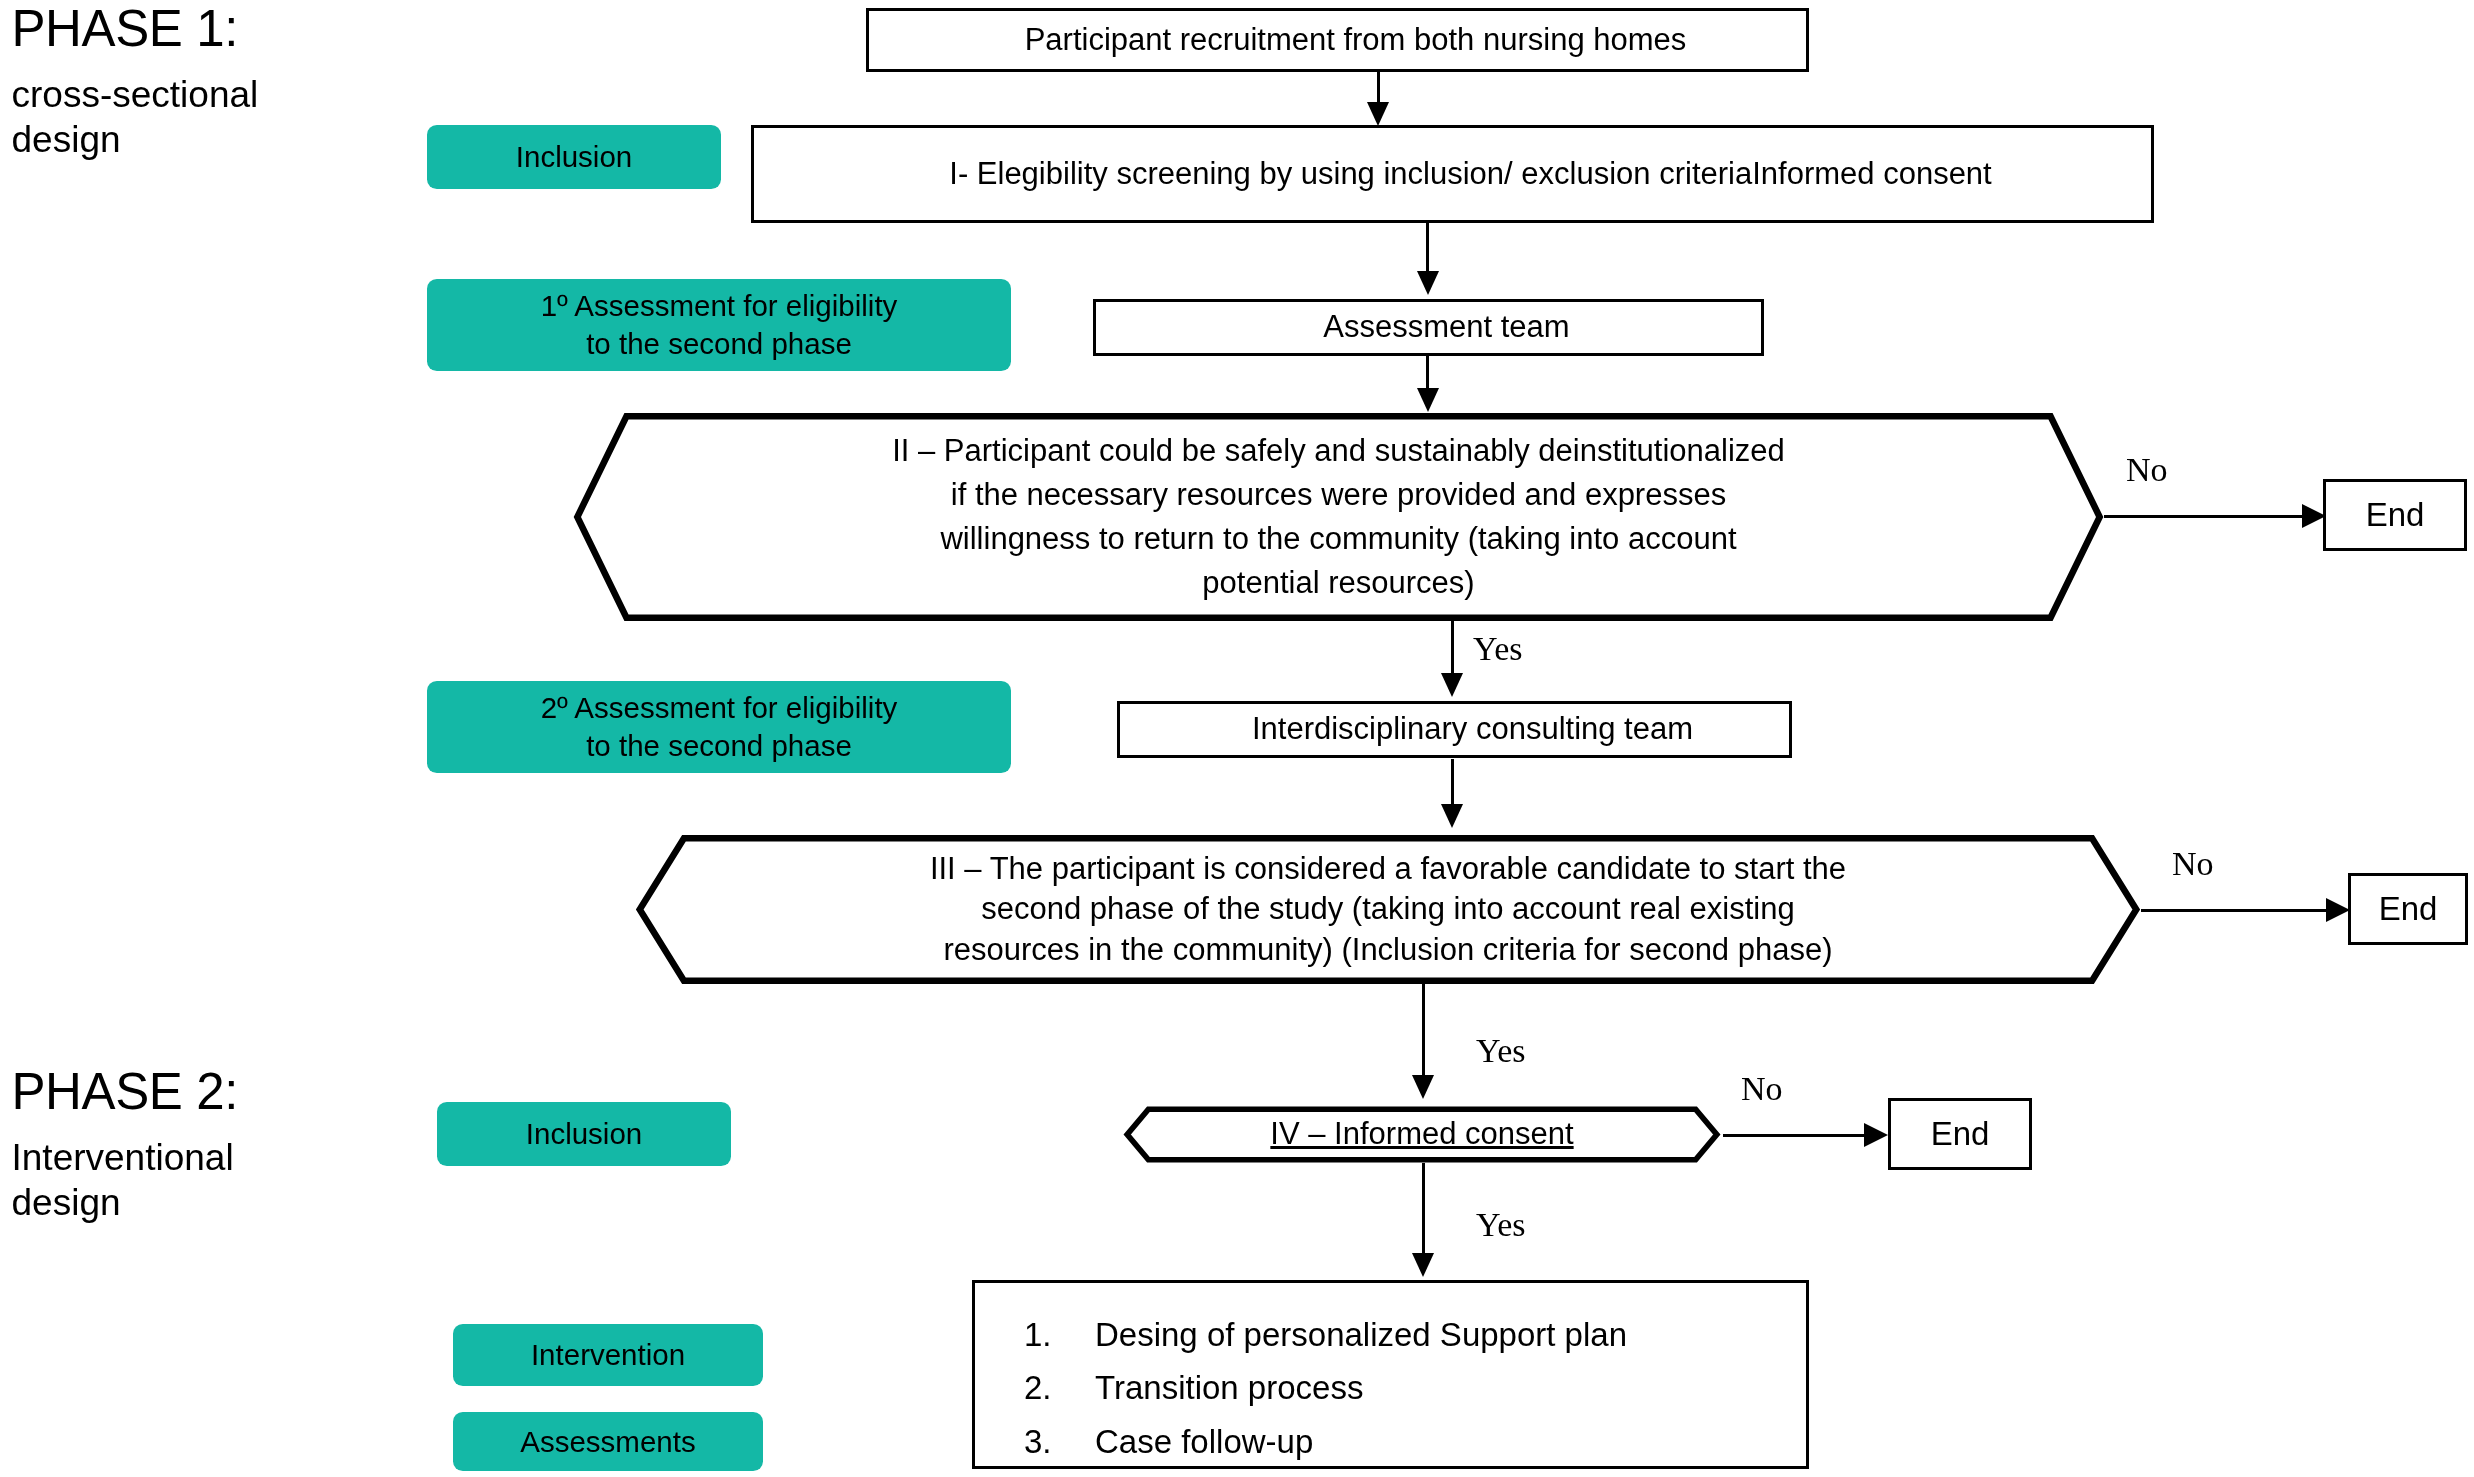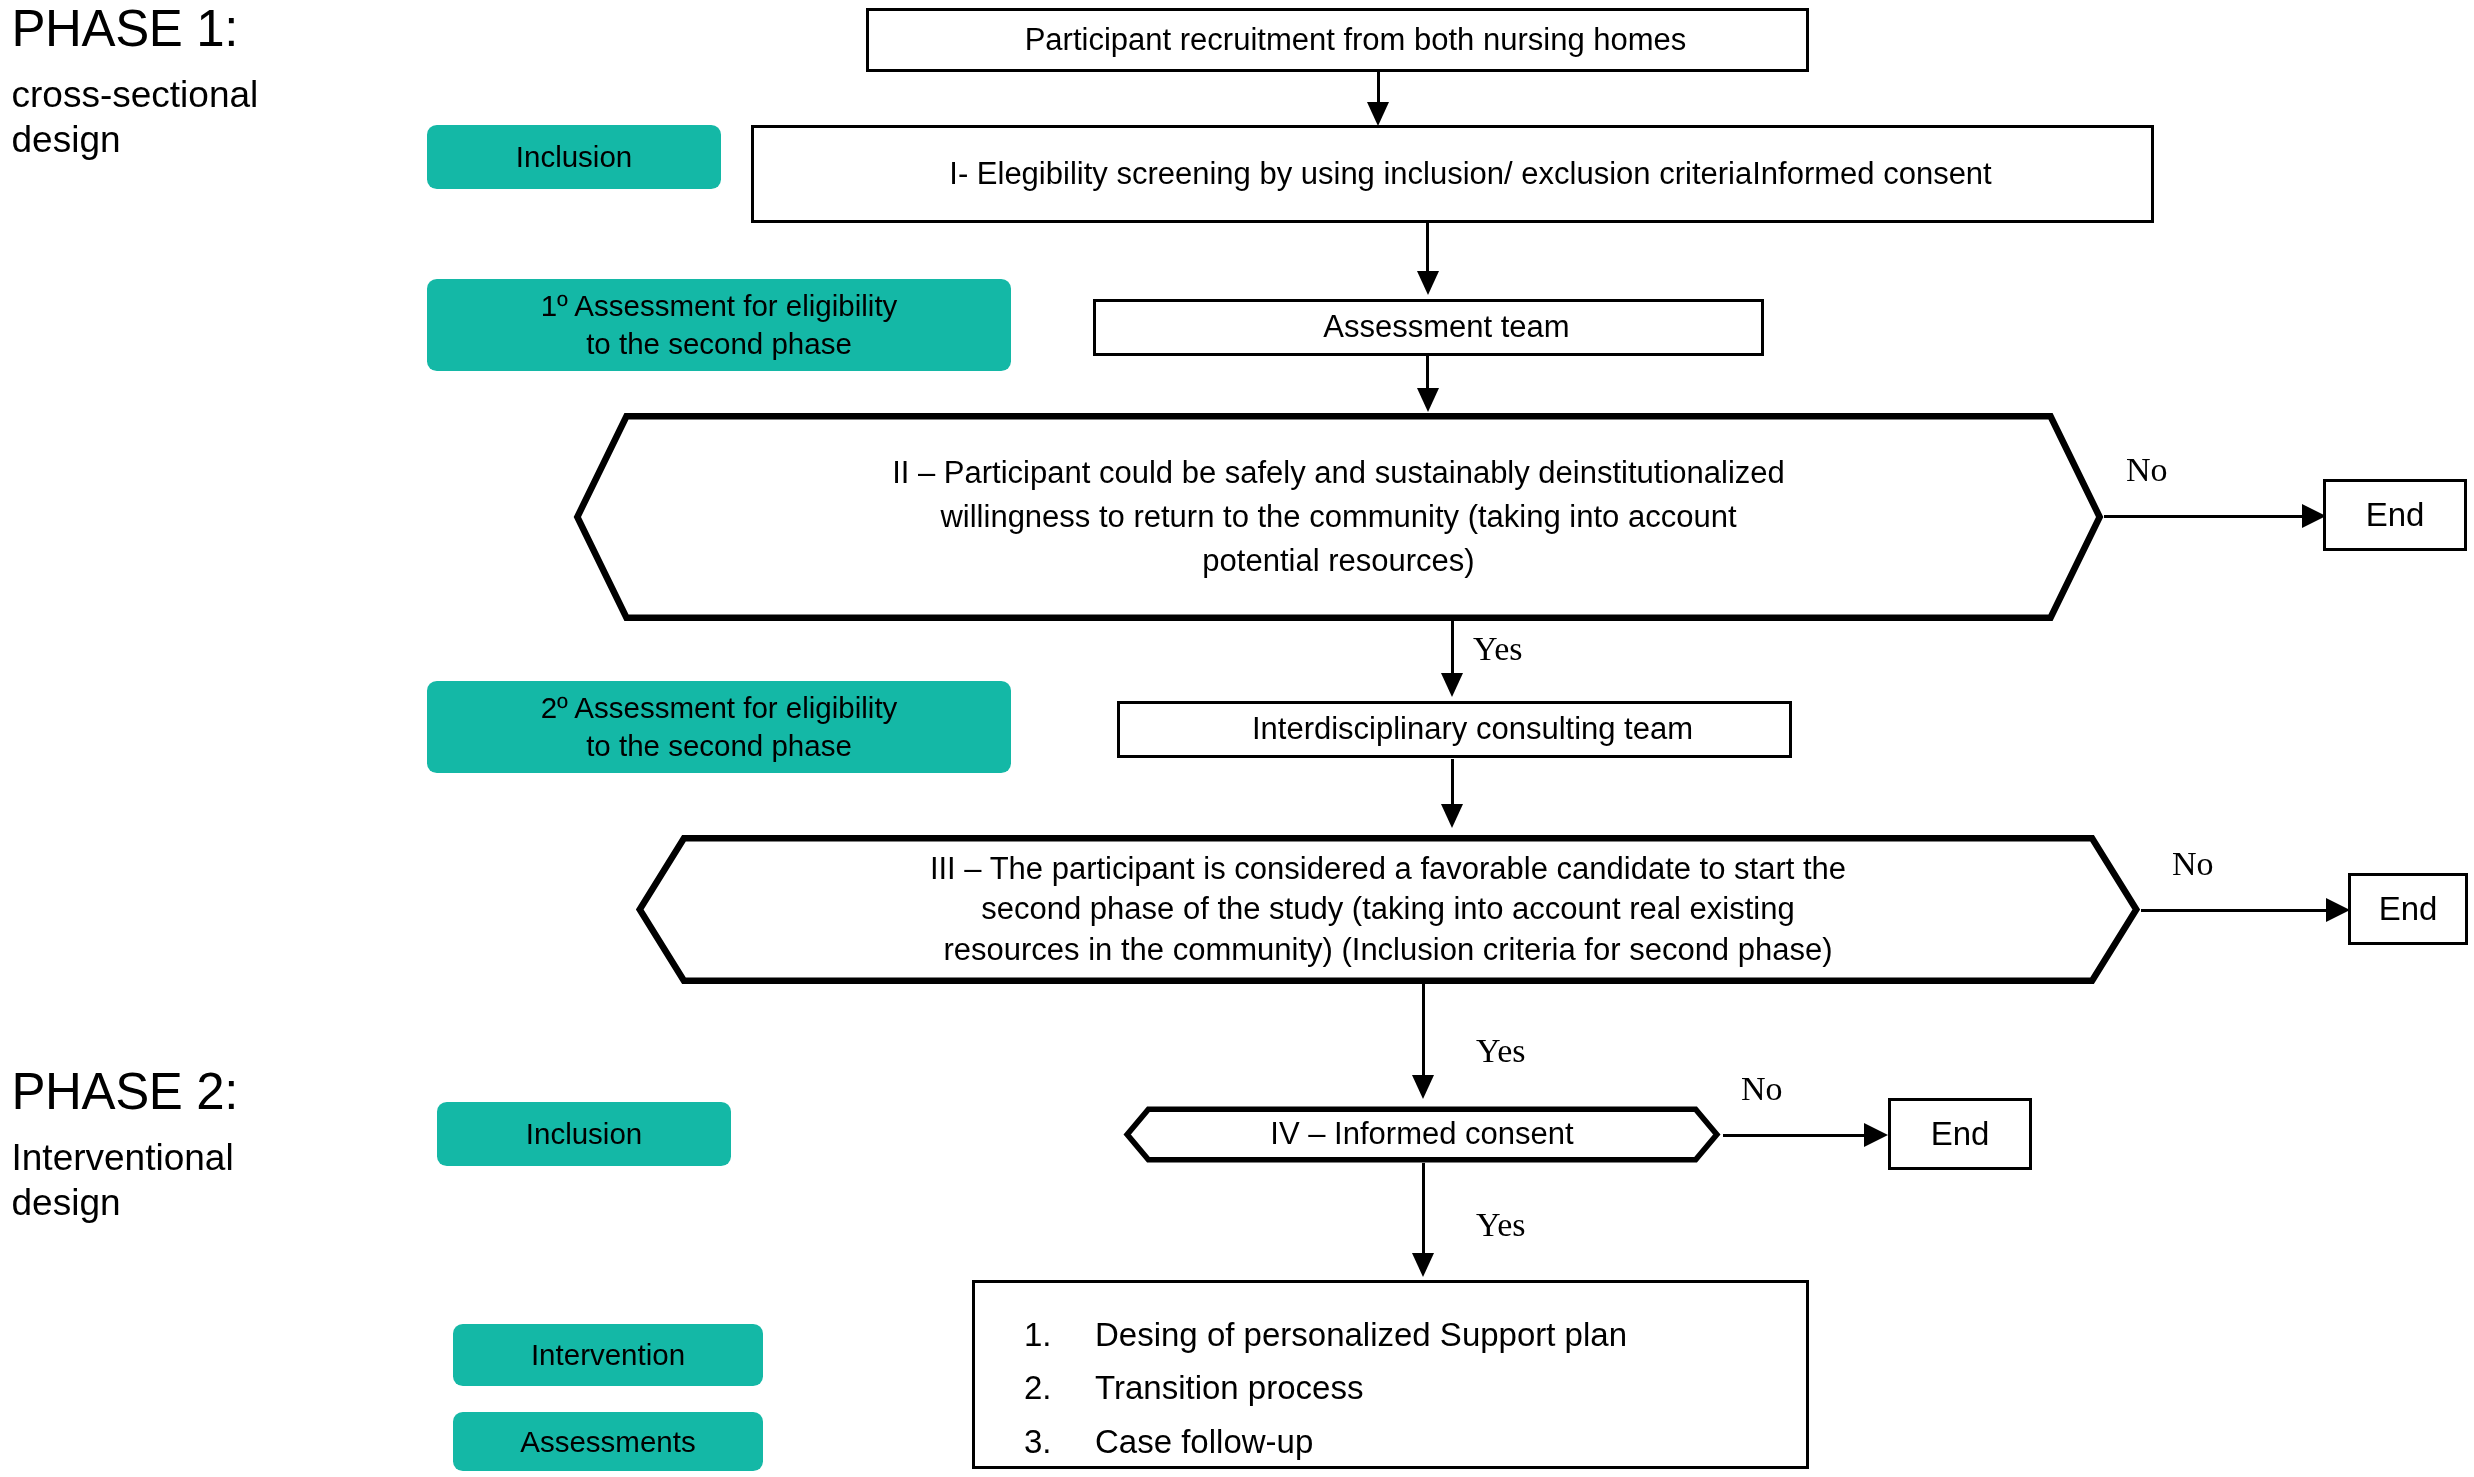--- a/index.html
+++ b/index.html
@@ -169,20 +169,21 @@
   <div class="vline" style="left:1426px;top:356px;height:34px;"></div>
   <div class="arrow-down" style="left:1417px;top:388px;"></div>
 
   <div class="hexwrap" style="left:573px;top:413px;width:1531px;height:208px;">
     <svg width="1531" height="208" viewBox="0 0 1867 254">
       <polygon points="64,4 1803,4 1863,127 1803,250 64,250 4,127" fill="#ffffff" stroke="#000000" stroke-width="8"></polygon>
     </svg>
     <div class="hextext">
       <div>
         <div>II – Participant could be safely and sustainably deinstitutionalized</div>
+        <div>if the necessary resources were provided and expresses</div>
         <div>willingness to return to the community (taking into account</div>
         <div>potential resources)</div>
       </div>
     </div>
   </div>
 
   <div class="hline" style="left:2104px;top:515px;width:203px;"></div>
   <div class="arrow-right" style="left:2302px;top:504px;"></div>
   <div class="edge-label" style="left:2126px;top:451px;">No</div>
   <div class="abs end-box" style="left:2323px;top:479px;width:144px;height:72px;">
@@ -221,21 +222,21 @@
   </div>
 
   <div class="vline" style="left:1422px;top:984px;height:92px;"></div>
   <div class="arrow-down" style="left:1412px;top:1075px;"></div>
   <div class="edge-label" style="left:1476px;top:1032px;">Yes</div>
 
   <div class="hexwrap" style="left:1122px;top:1106px;width:600px;height:57px;">
     <svg width="600" height="57" viewBox="0 0 732 70">
       <polygon points="30,4 702,4 728,35 702,66 30,66 4,35" fill="#ffffff" stroke="#000000" stroke-width="7"></polygon>
     </svg>
-    <div class="hextext small" style="padding:0 33px;">
+    <div class="hextext small" style="padding:0 33px;text-decoration:underline;">
       <span>IV – Informed consent</span>
     </div>
   </div>
 
   <div class="hline" style="left:1723px;top:1134px;width:148px;"></div>
   <div class="arrow-right" style="left:1864px;top:1123px;"></div>
   <div class="edge-label" style="left:1741px;top:1070px;">No</div>
   <div class="abs end-box" style="left:1888px;top:1098px;width:144px;height:72px;">
     <span>End</span>
   </div>

